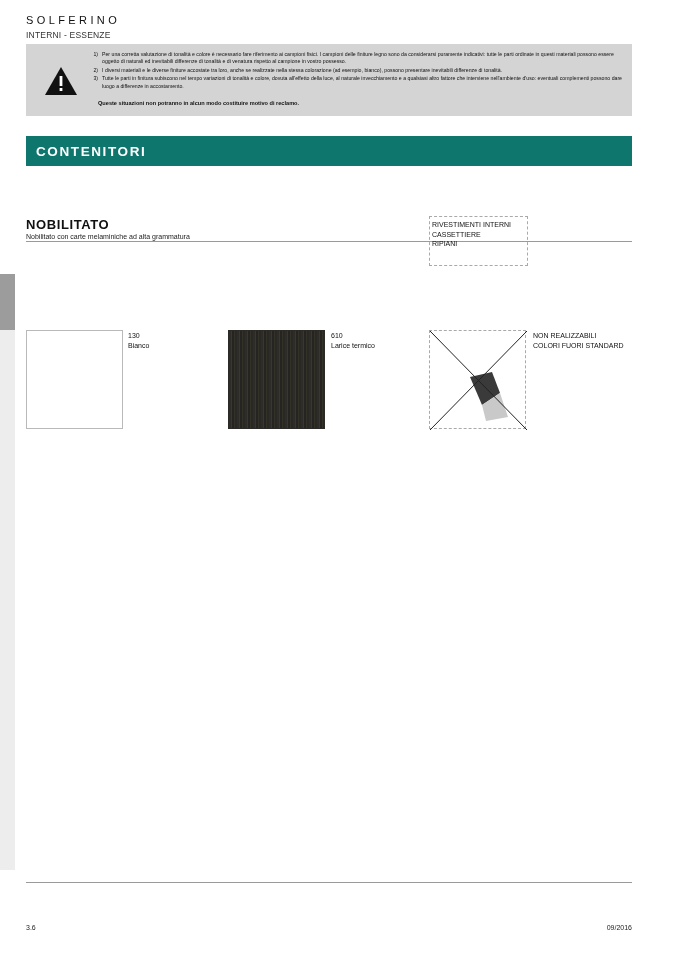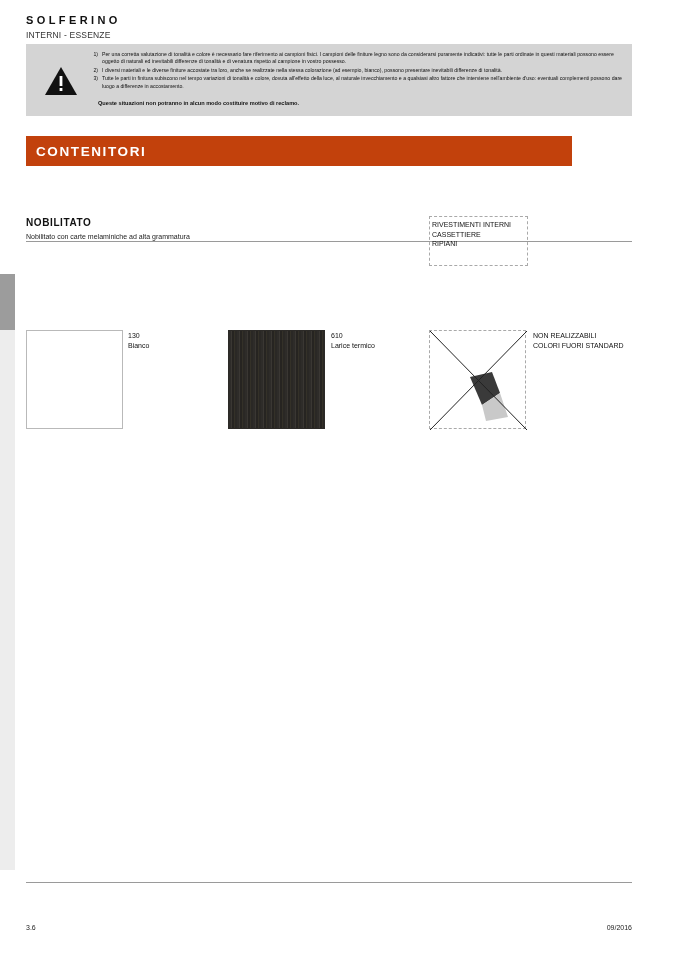--- a/index.html
+++ b/index.html
@@ -15,21 +15,21 @@
     color: #1a1a1a;
     overflow: hidden;
   }
 
   
   .brand {
     position: absolute;
     left: 26px;
     top: 14px;
     font-size: 11px;
-    font-weight: bold;
+    font-weight: normal;
     letter-spacing: 3.4px;
     color: #111;
   }
   .subtitle {
     position: absolute;
     left: 26px;
     top: 30px;
     font-size: 8.5px;
     letter-spacing: 0.2px;
     color: #333;
@@ -79,40 +79,40 @@
     font-size: 5.6px;
     font-weight: bold;
     color: #111;
   }
 
   
   .titlebar {
     position: absolute;
     left: 26px;
     top: 136px;
-    width: 546px;
+    width: 606px;
     height: 30px;
-    background: #c2410c;
+    background: #0f766e;
   }
   .titlebar span {
     position: absolute;
     left: 10px;
     top: 8px;
     color: #fff;
     font-size: 13.5px;
     font-weight: bold;
     letter-spacing: 1.6px;
   }
 
   
   .sec-title {
     position: absolute;
     left: 26px;
     top: 217px;
-    font-size: 10px;
+    font-size: 13px;
     font-weight: bold;
     letter-spacing: 0.6px;
     color: #111;
   }
   .sec-desc {
     position: absolute;
     left: 26px;
     top: 233px;
     font-size: 7px;
     color: #222;

